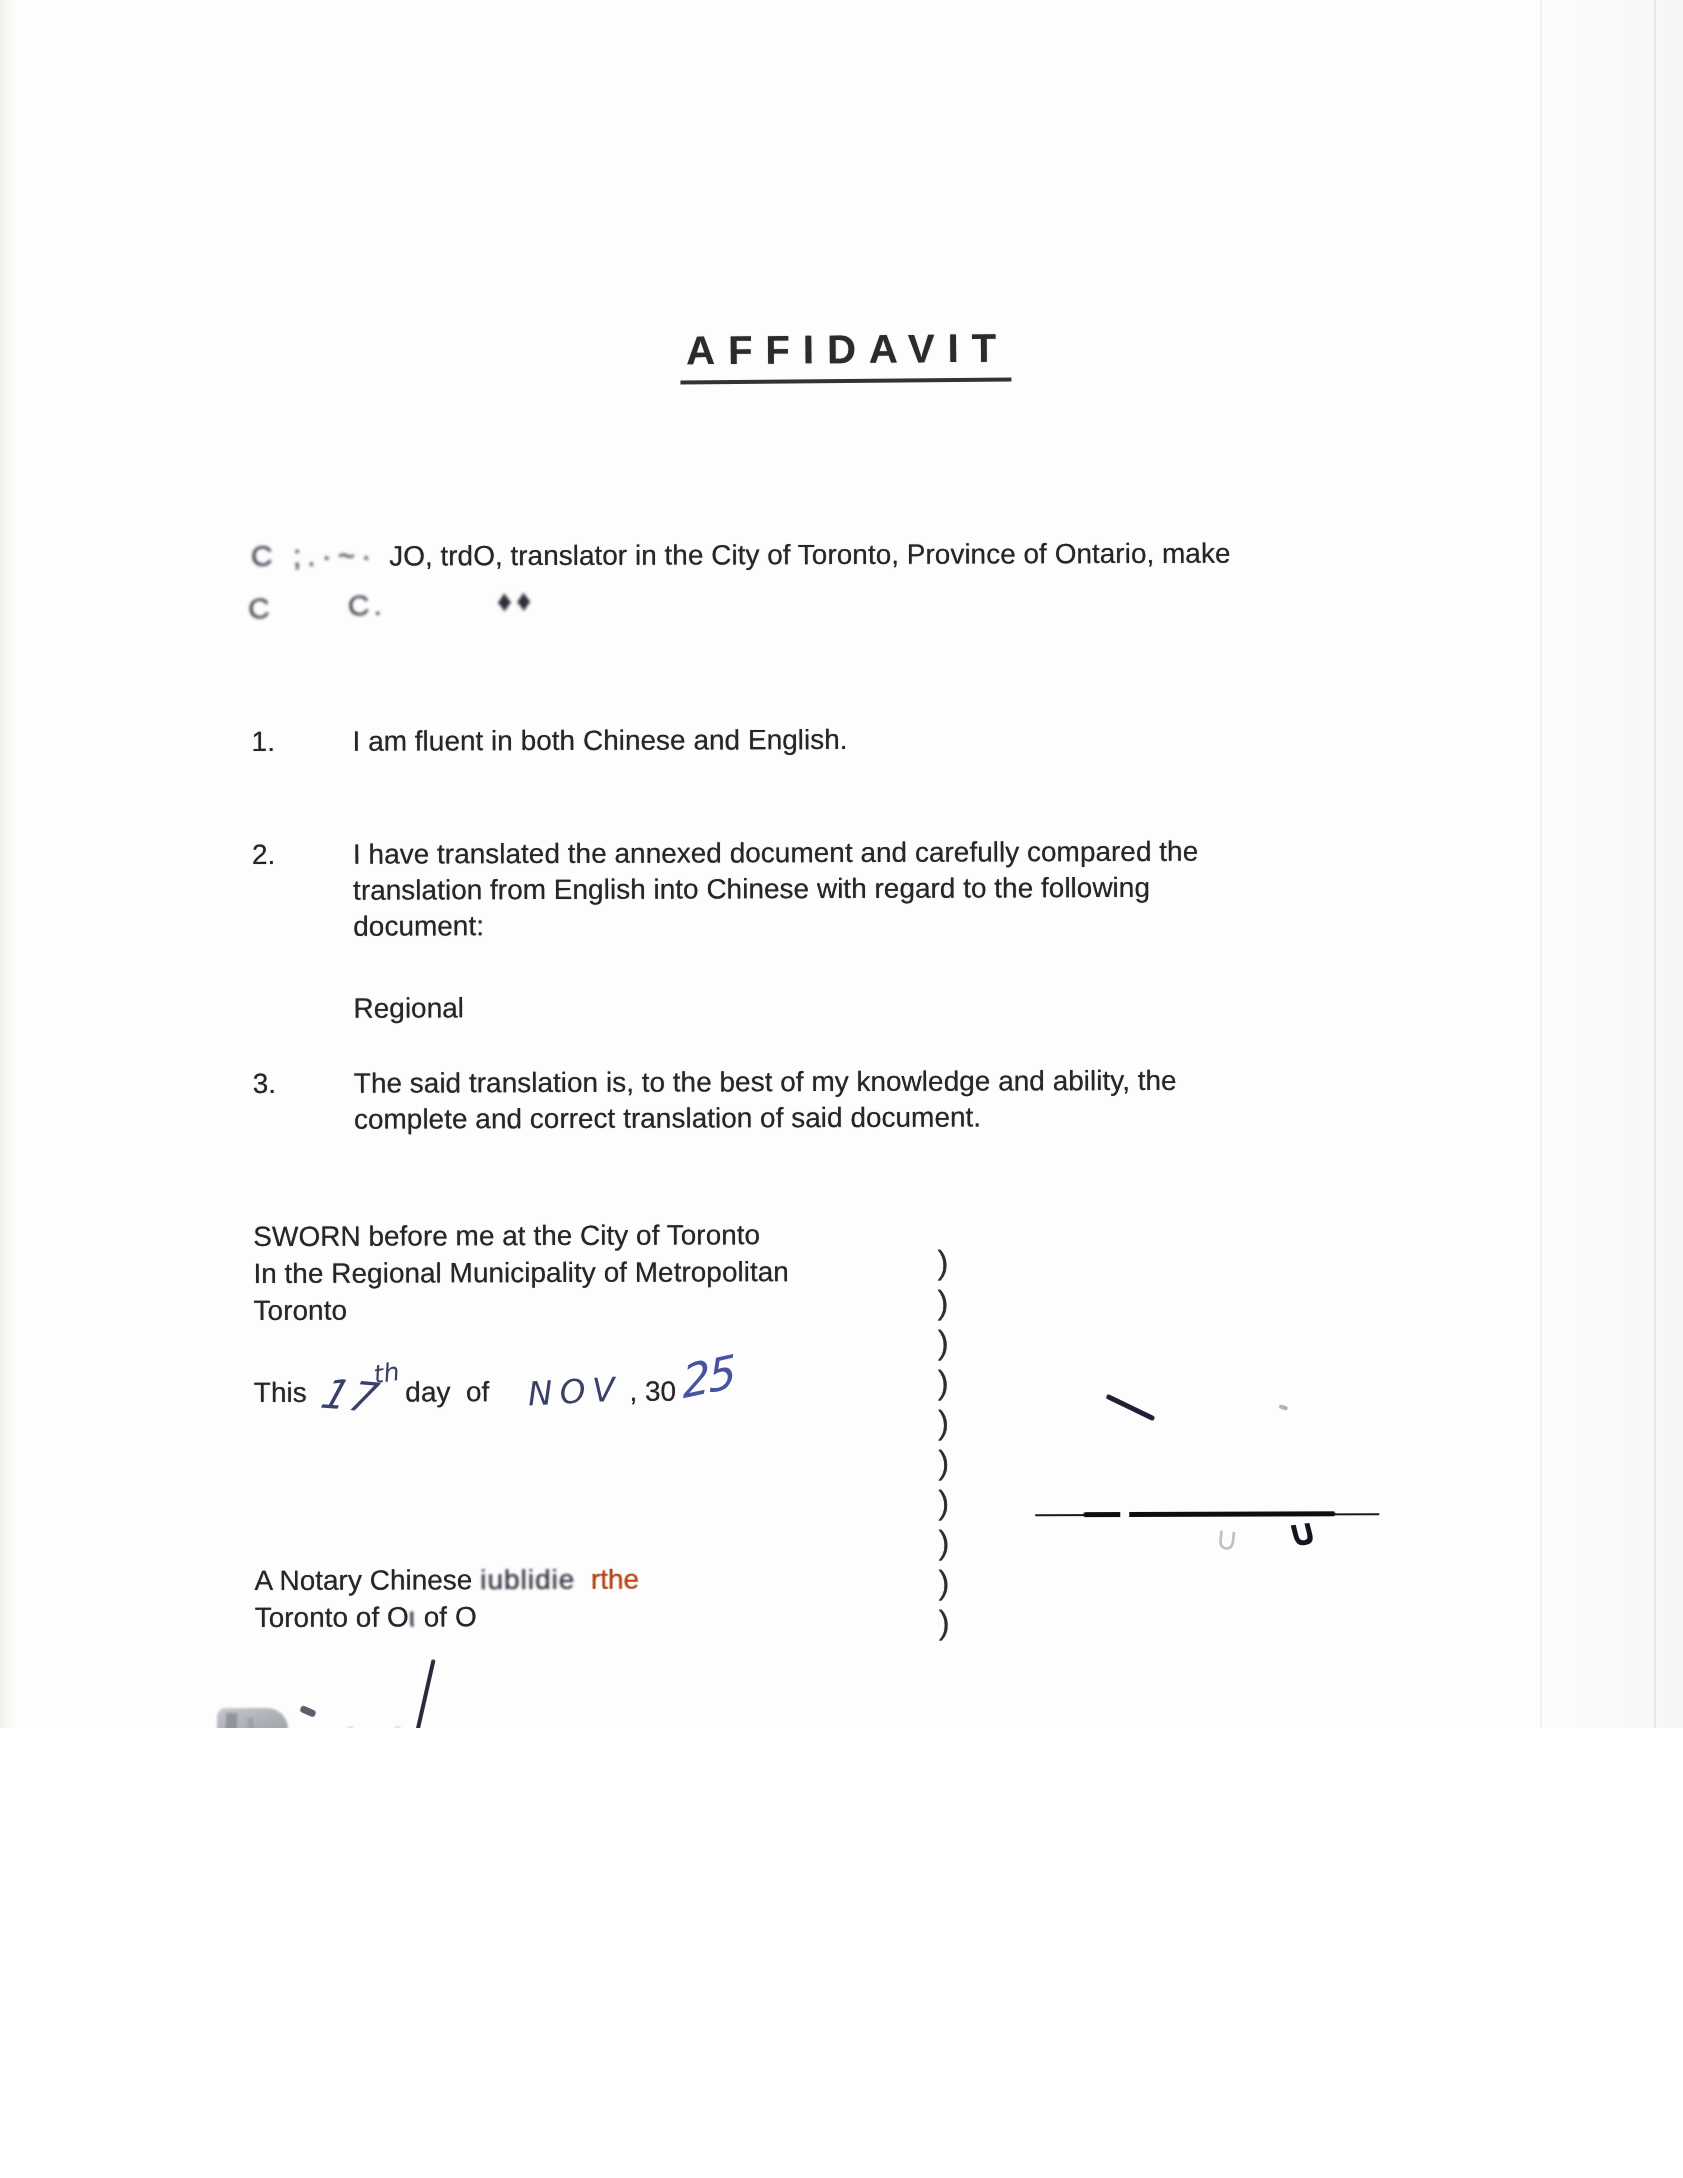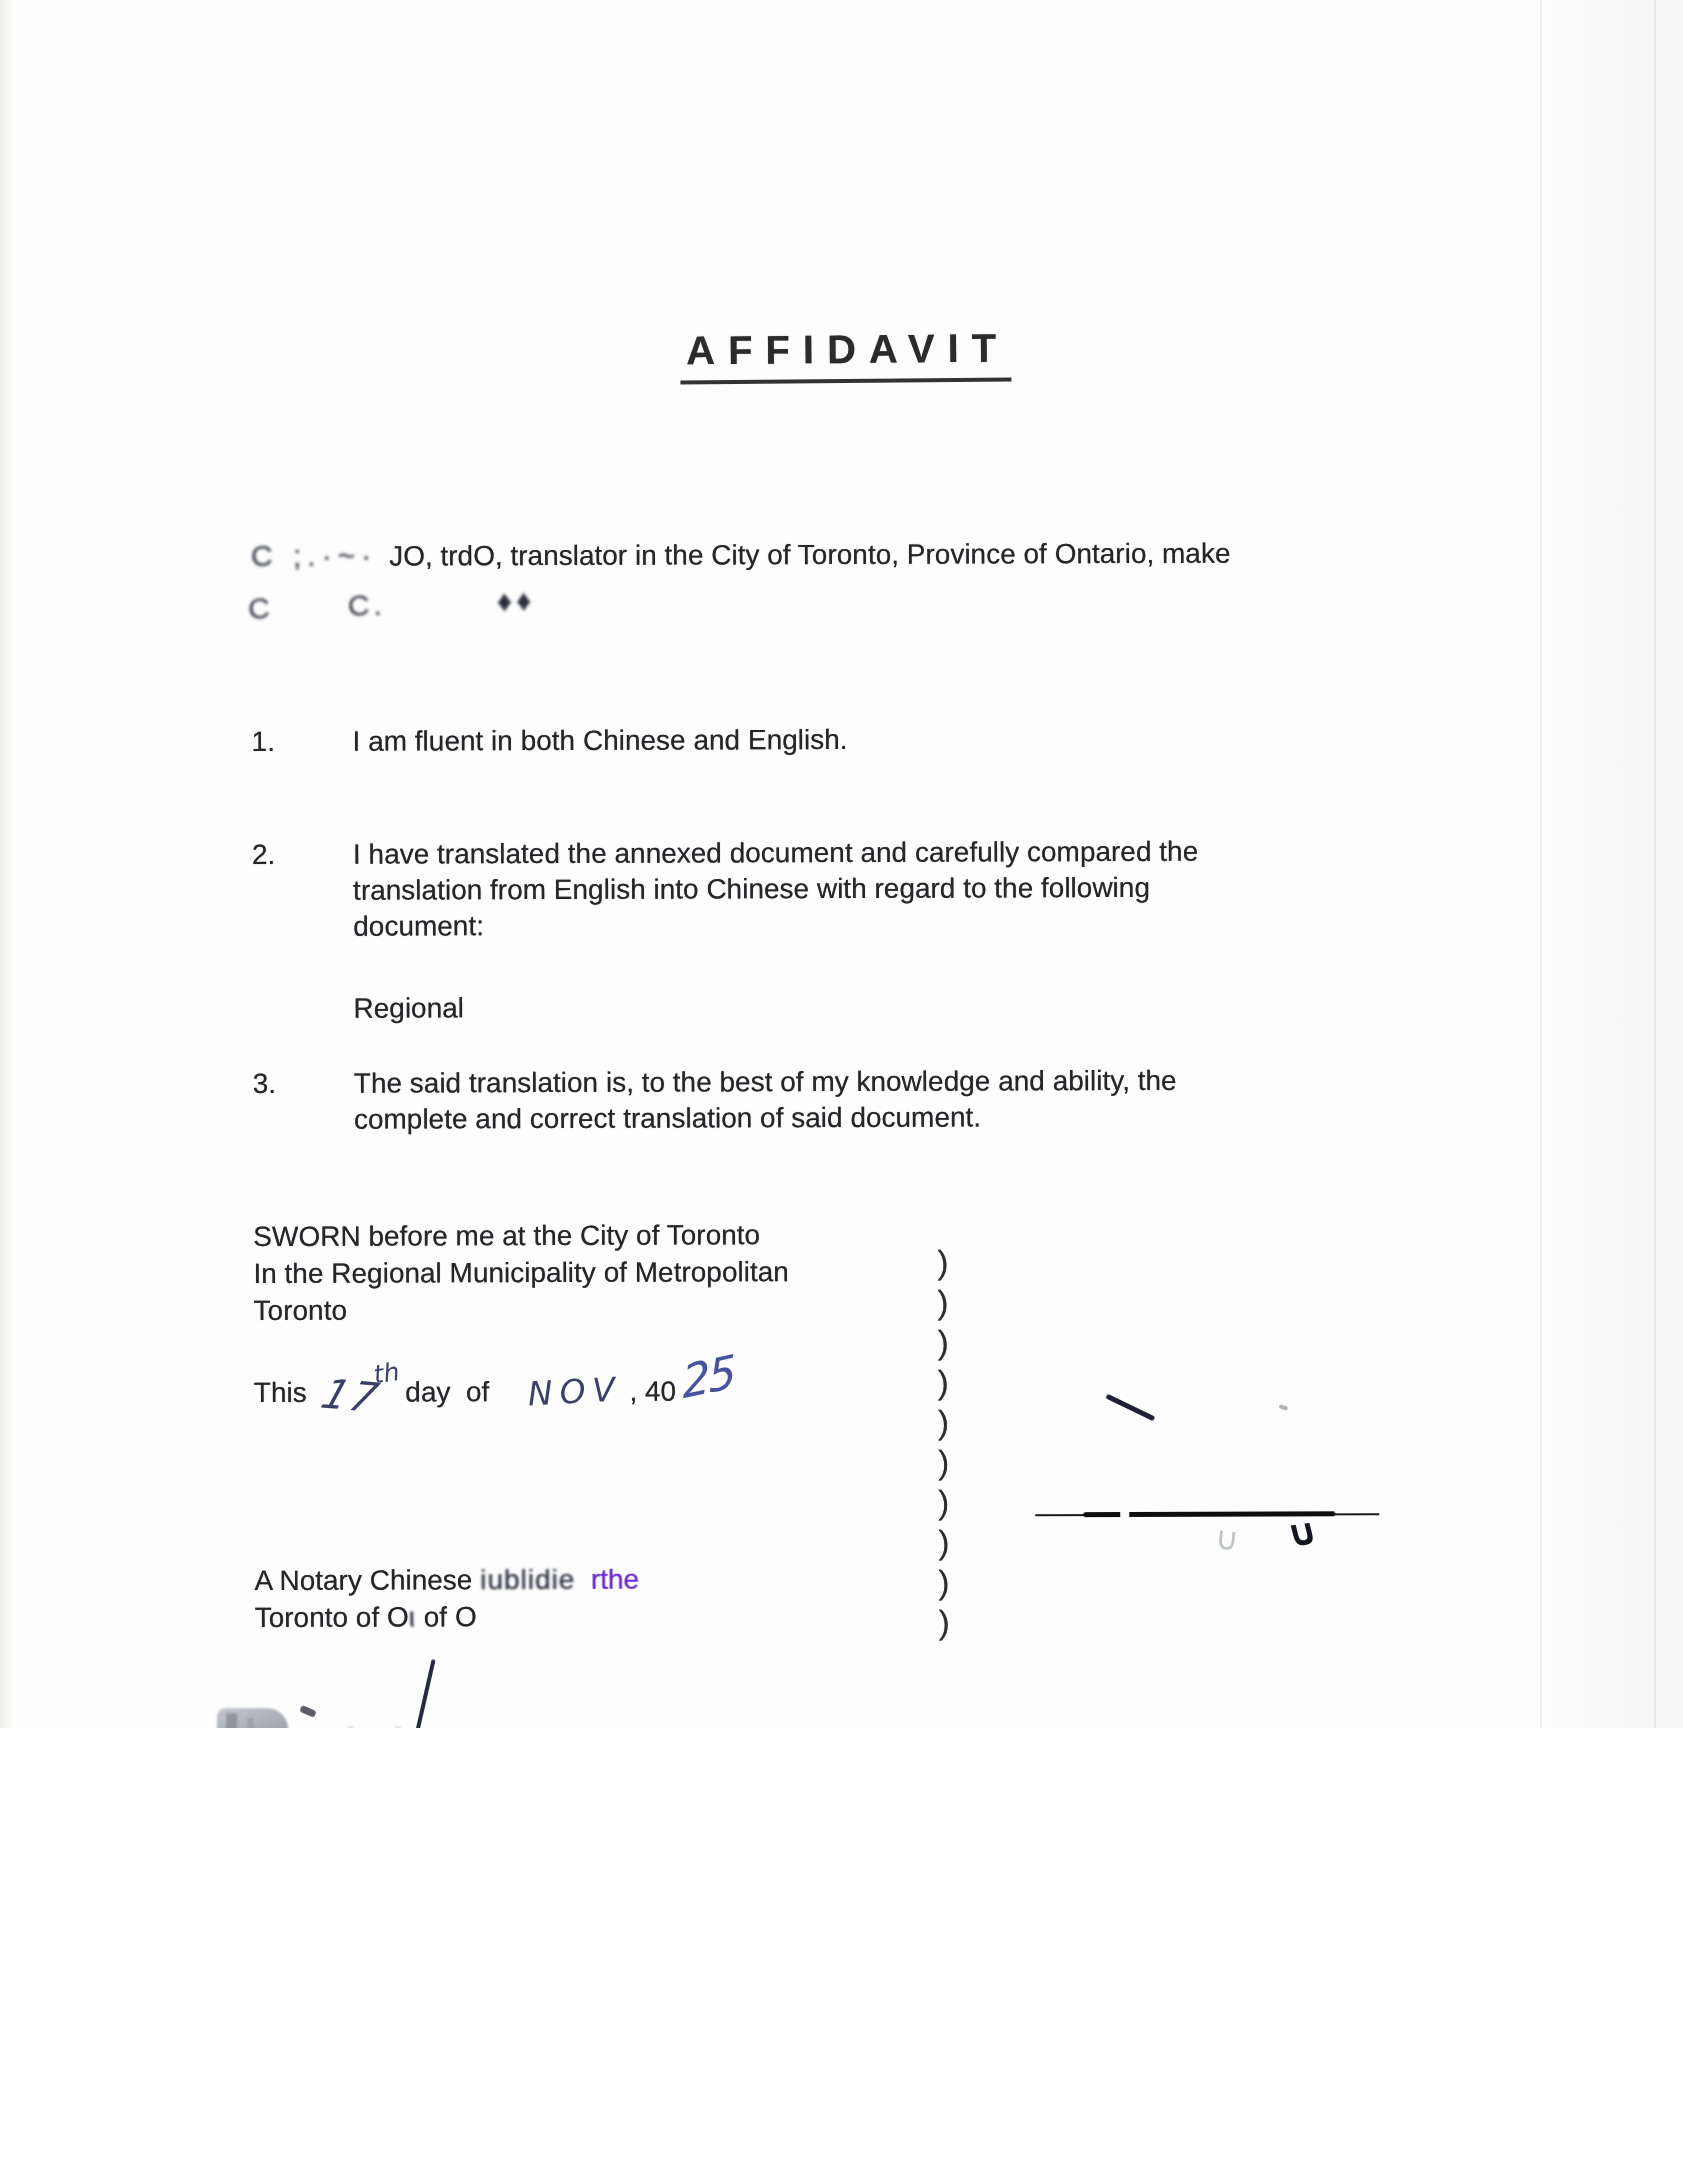--- a/index.html
+++ b/index.html
@@ -59,21 +59,21 @@
   .seg-gap{position:absolute;left:85px;top:0;width:9px;height:9px;background:#fdfdfd;}
   .pen-dash{left:1102px;top:1406px;width:53px;height:5px;background:#1d2133;transform:rotate(26deg);border-radius:3px;filter:blur(0.4px);}
   .pen-dot{left:1277px;top:1407px;width:9px;height:4px;background:rgba(110,118,130,.55);transform:rotate(18deg);border-radius:2px;}
   .usig{font-family:"DejaVu Sans",sans-serif;}
   .usig-faint{left:1213px;top:1521px;font-size:32px;color:rgba(135,148,142,.55);transform:rotate(6deg);}
   .usig-dark{left:1285px;top:1513px;font-size:37px;font-weight:bold;color:#14161f;transform:rotate(-8deg) skewX(6deg);}
 
   
   .notary{left:252px;top:1560px;line-height:37px;}
   .smudge-mid{filter:blur(1.1px);color:#2e3240;letter-spacing:1px;}
-  .semi{filter:blur(0.5px);color:#6d28d9;}
+  .semi{filter:blur(0.5px);color:#c2410c;}
 
   
   .slash{left:420px;top:1657px;width:4px;height:79px;background:#272b41;transform:rotate(13deg);border-radius:3px;filter:blur(0.4px);}
   .blob{left:214px;top:1706px;width:71px;height:69px;filter:blur(1.2px);opacity:.8;
     background:linear-gradient(160deg,#b6bac0 0%,#8e939b 45%,#a9adb4 100%);border-radius:12% 30% 10% 22%;}
   .blob-bar{position:absolute;}
   .b1{left:8px;top:5px;width:11px;height:55px;background:#6d737e;transform:rotate(3deg);opacity:.85;}
   .b2{left:32px;top:10px;width:6px;height:48px;background:#7a808b;transform:rotate(-4deg);opacity:.7;}
   .blob-speck{left:297px;top:1706px;width:16px;height:7px;background:#3f4350;transform:rotate(24deg);border-radius:3px;filter:blur(0.5px);opacity:.85;}
   .blob-faint-bars{left:345px;top:1725px;width:79px;height:40px;}
@@ -116,21 +116,21 @@
     <div class="item item-3 print">
       <span class="num">3.</span><span class="txt">The said translation is, to the best of my knowledge and ability, the
 complete and correct translation of said document.</span>
     </div>
 
     <div class="sworn print">SWORN before me at the City of Toronto
 In the Regional Municipality of Metropolitan
 Toronto</div>
 
     <div class="dayline">
-      <span class="print">This</span><span class="hw day-num">17</span><span class="hw day-suf">th</span><span class="print day-of">day  of</span><span class="hw month">NOV</span><span class="print"> , 40</span><span class="hw year">25</span>
+      <span class="print">This</span><span class="hw day-num">17</span><span class="hw day-suf">th</span><span class="print day-of">day  of</span><span class="hw month">NOV</span><span class="print"> , 30</span><span class="hw year">25</span>
     </div>
 
     <div class="parens">)
 )
 )
 )
 )
 )
 )
 )

